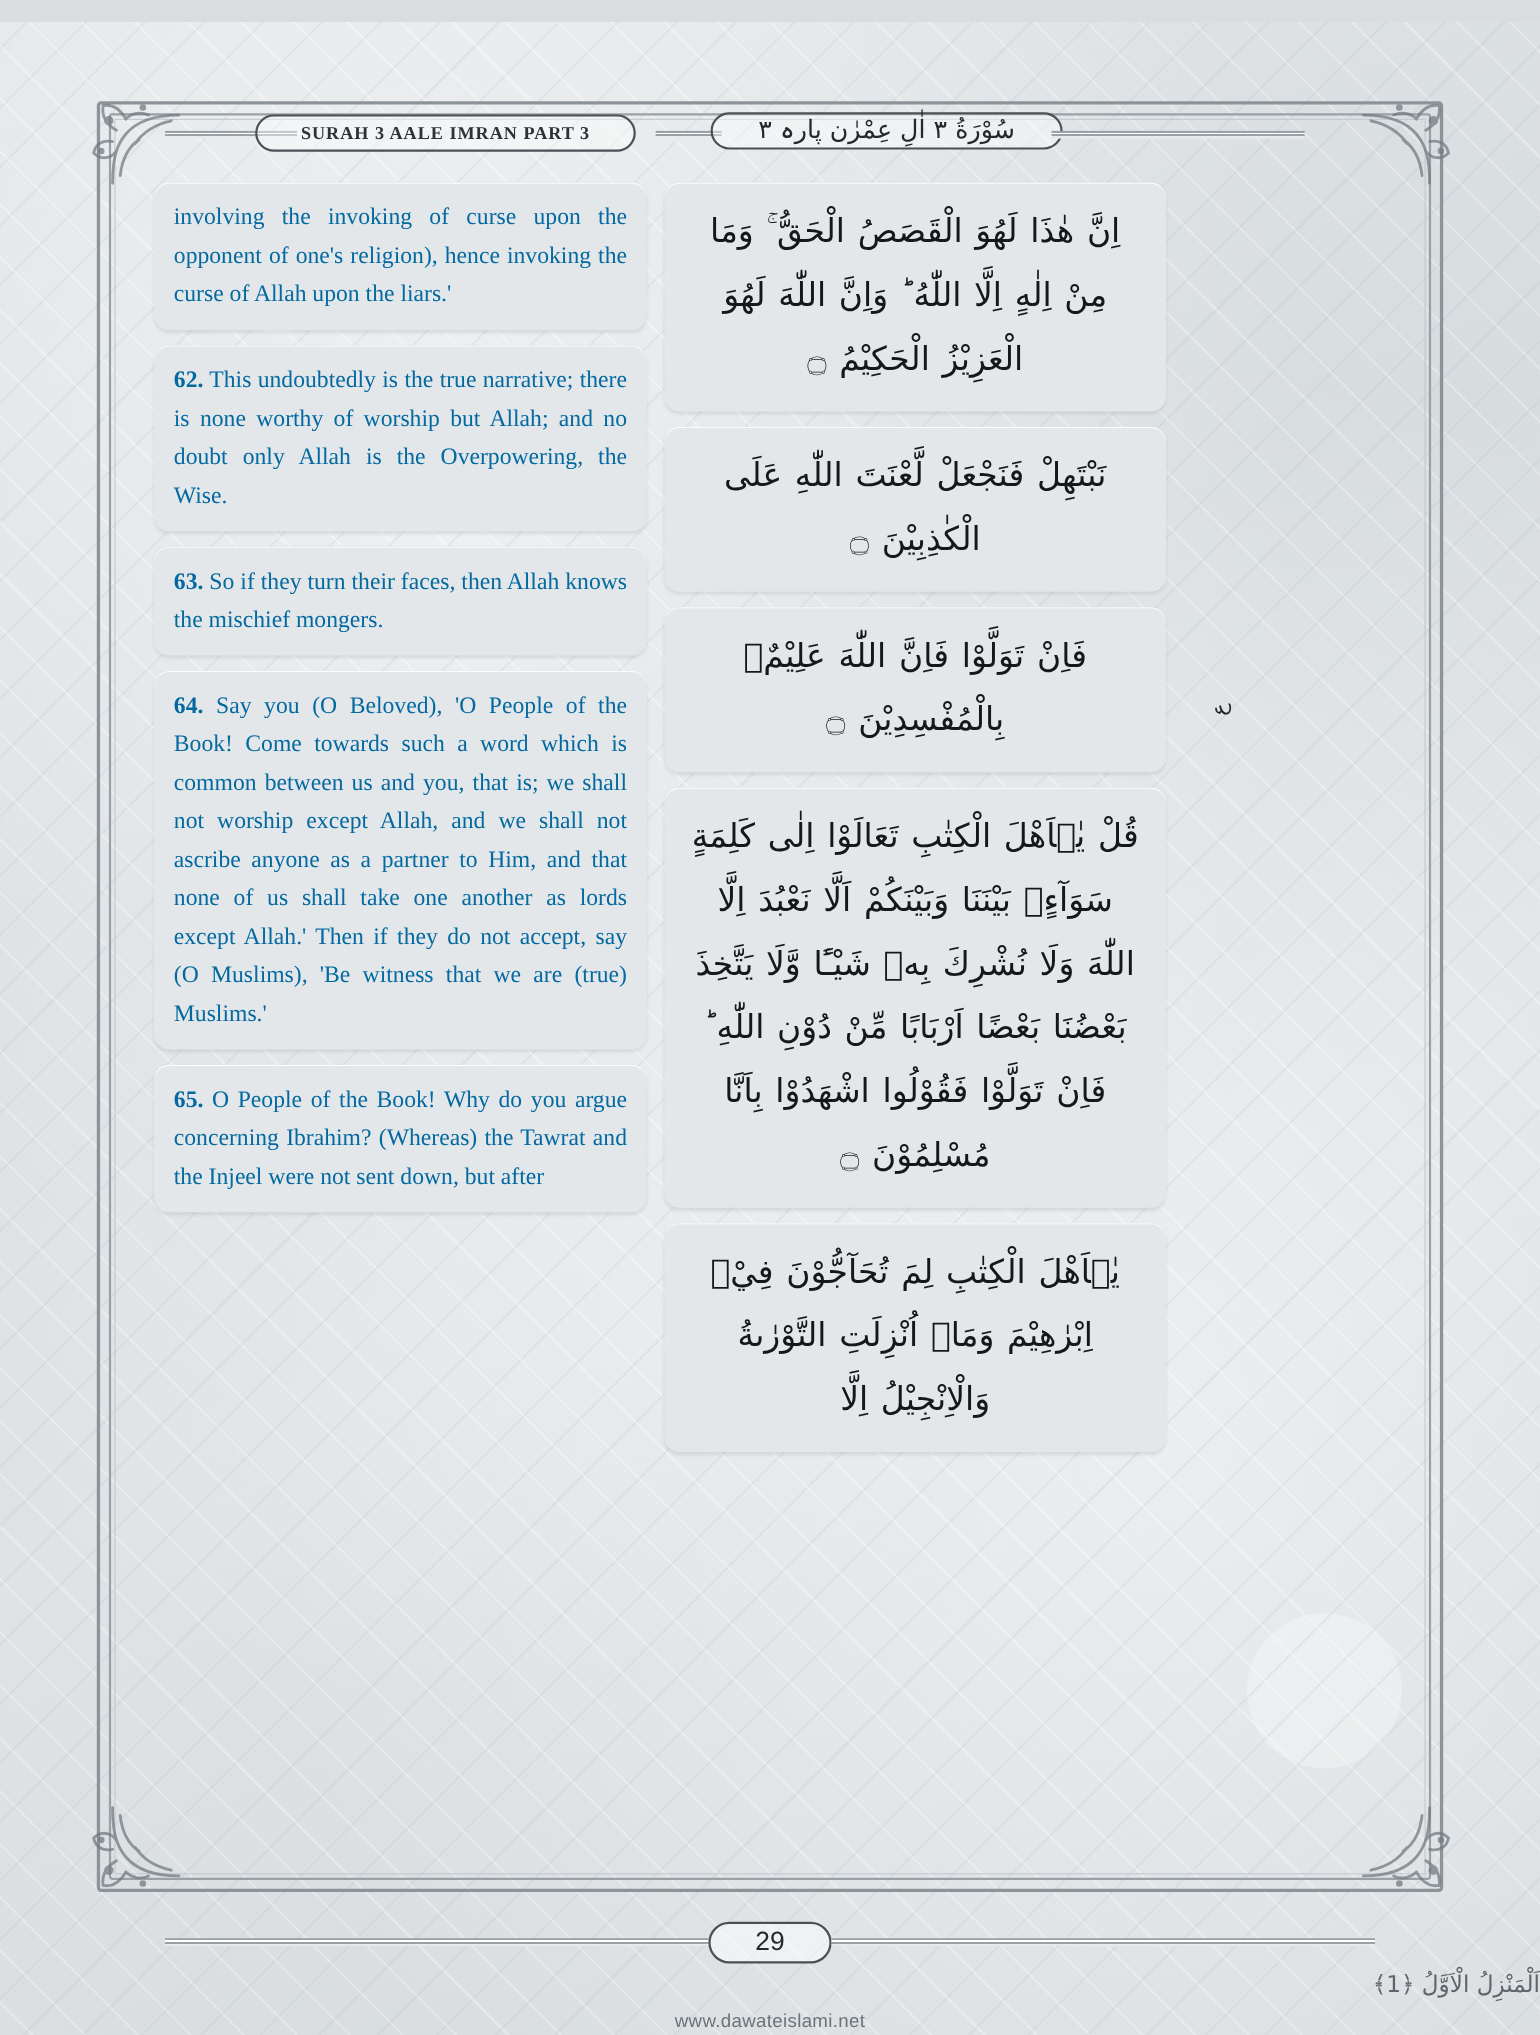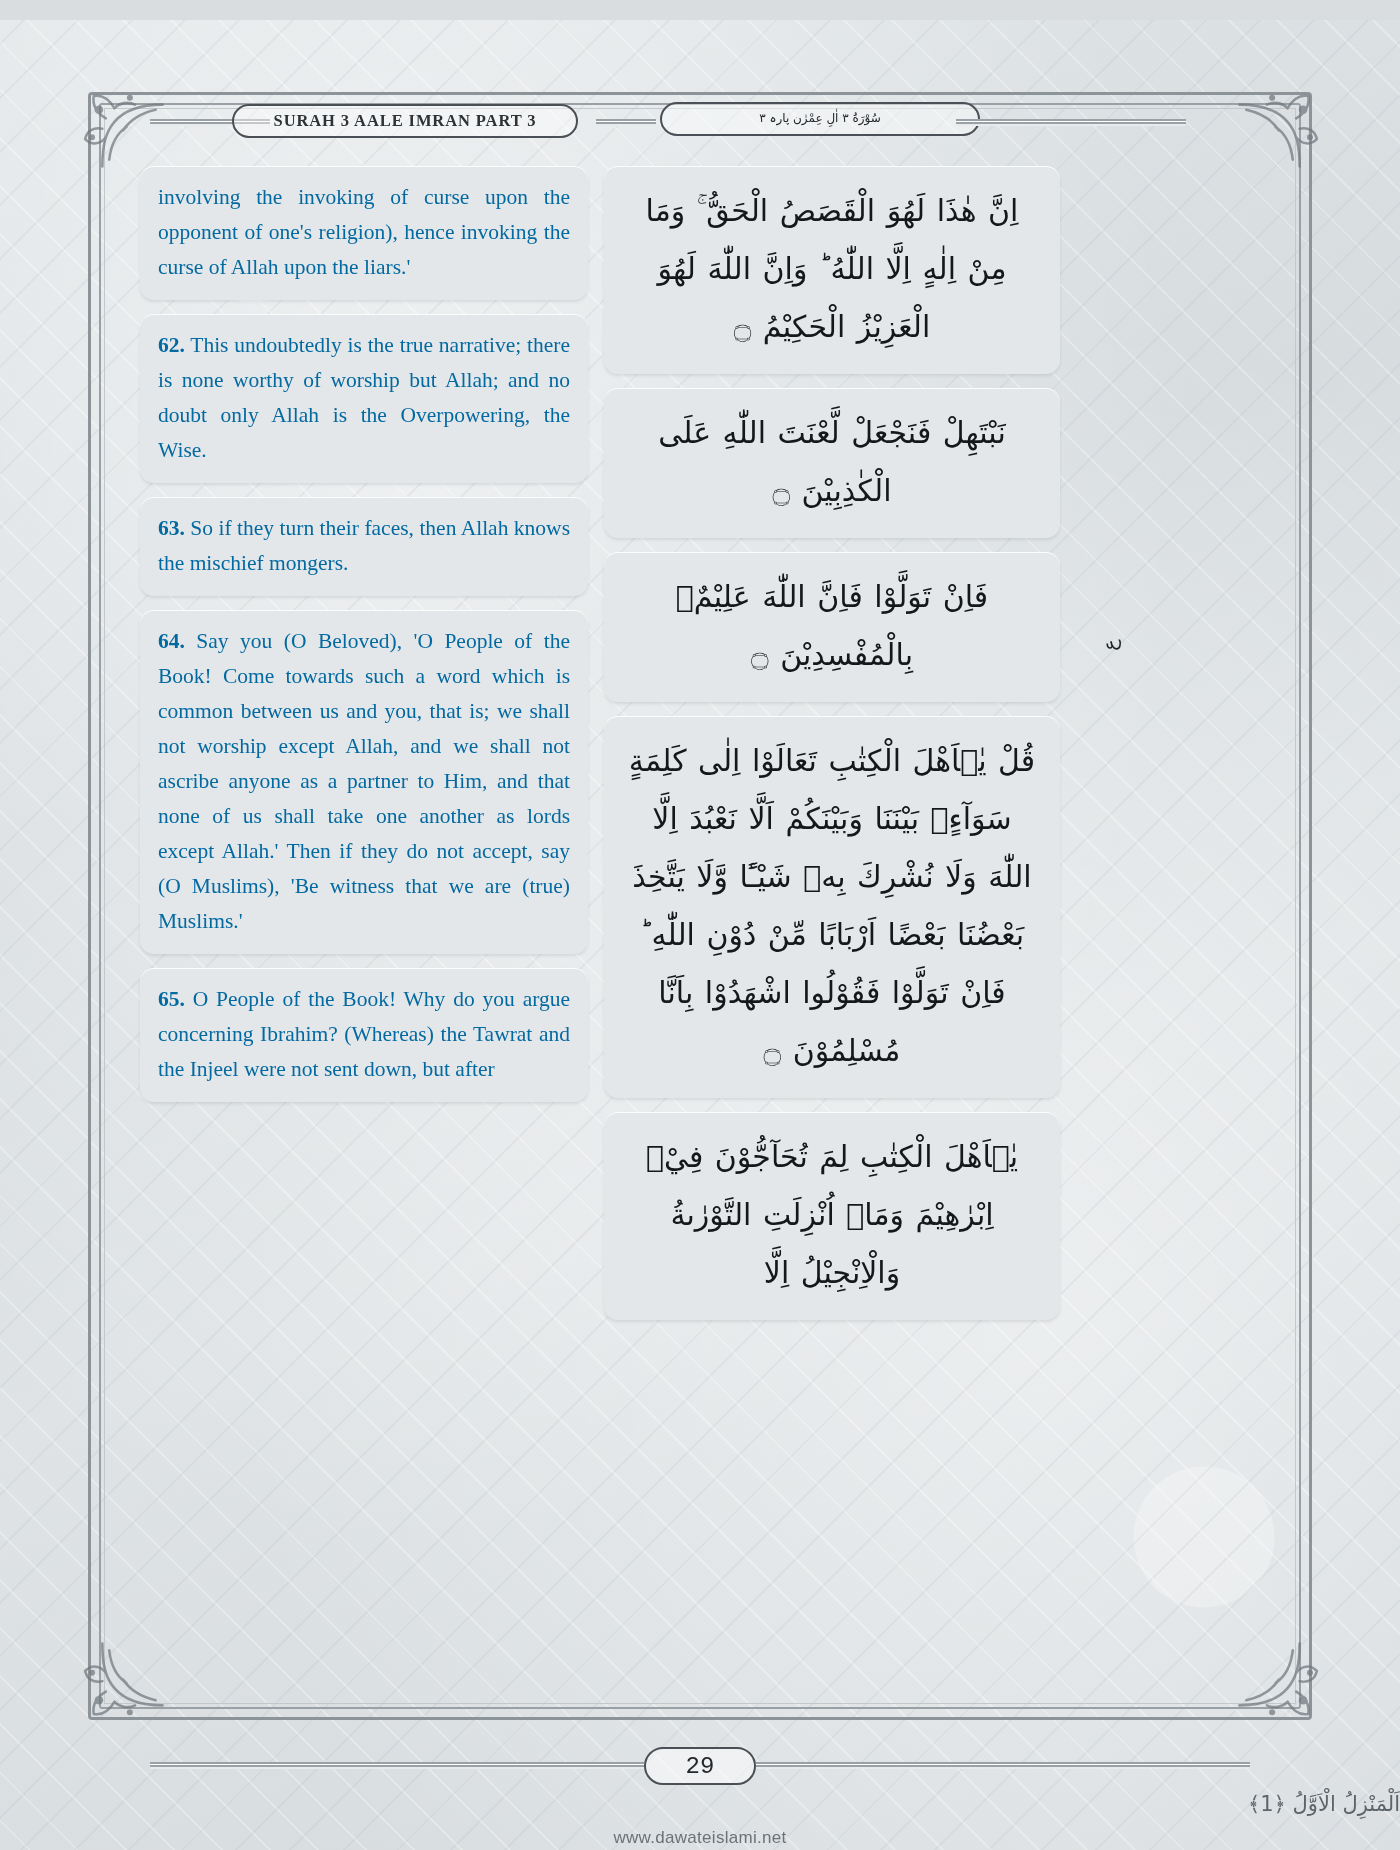--- a/index.html
+++ b/index.html
@@ -111,23 +111,23 @@
   }
   .hdr-en {
     left: 232px; top: 84px; width: 346px;
     font-family: "Liberation Serif", serif;
     font-weight: bold;
     font-size: 16.5px;
     letter-spacing: .9px;
     color: #2d3236;
   }
   .hdr-ar {
-    left: 660px; top: 82px; width: 320px;
+    left: 646px; top: 82px; width: 320px;
     font-family: "DejaVu Sans", sans-serif;
-    font-size: 12px;
+    font-size: 23px;
     color: #23282c;
     direction: rtl;
     padding-bottom: 3px;
   }
 
   
   .col {
     position: absolute;
     top: 146px;
   }
@@ -203,21 +203,21 @@
   .page-pill {
     position: absolute;
     left: 644px; top: 1727px;
     width: 112px; height: 38px;
     border: 2.5px solid #4a5055;
     border-radius: 19px;
     background: rgba(255,255,255,0.5);
     display: flex;
     align-items: center;
     justify-content: center;
-    font-family: Liberation Mono, monospace;
+    font-family: Liberation Sans, sans-serif;
     font-size: 24px;
     color: #23282c;
     box-sizing: border-box;
   }
 
   .manzil {
     position: absolute;
     left: 0; top: 1772px;
     width: 1400px;
     font-family: "DejaVu Sans", sans-serif;

